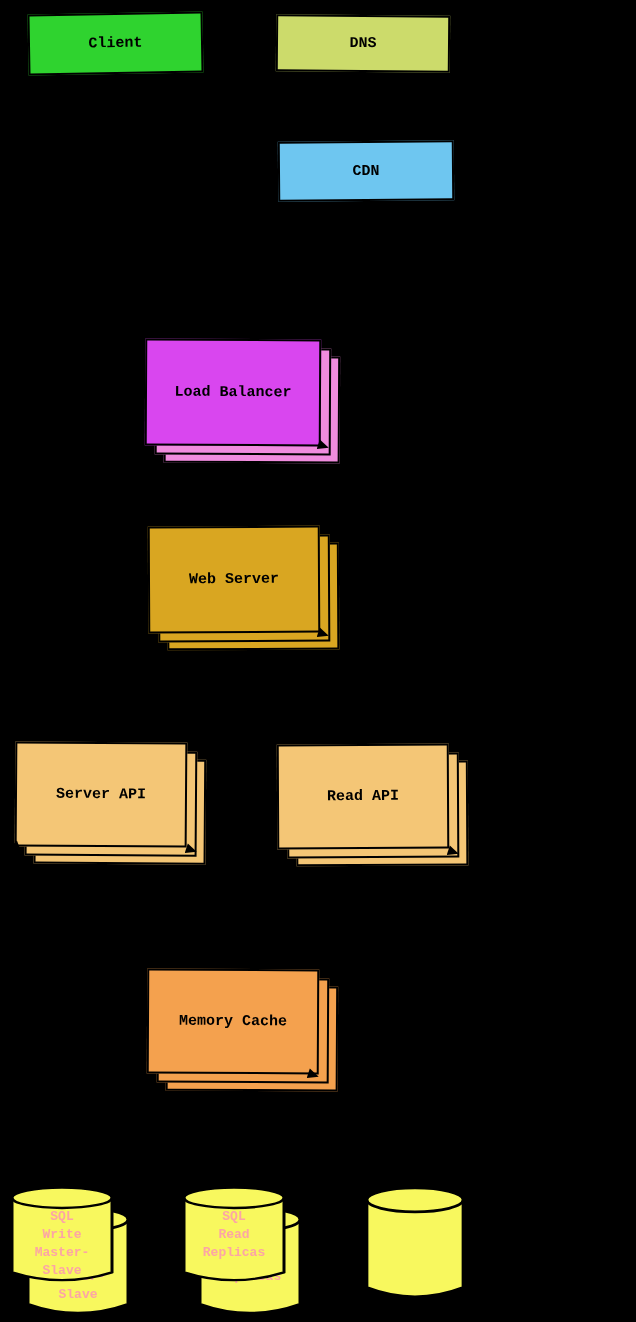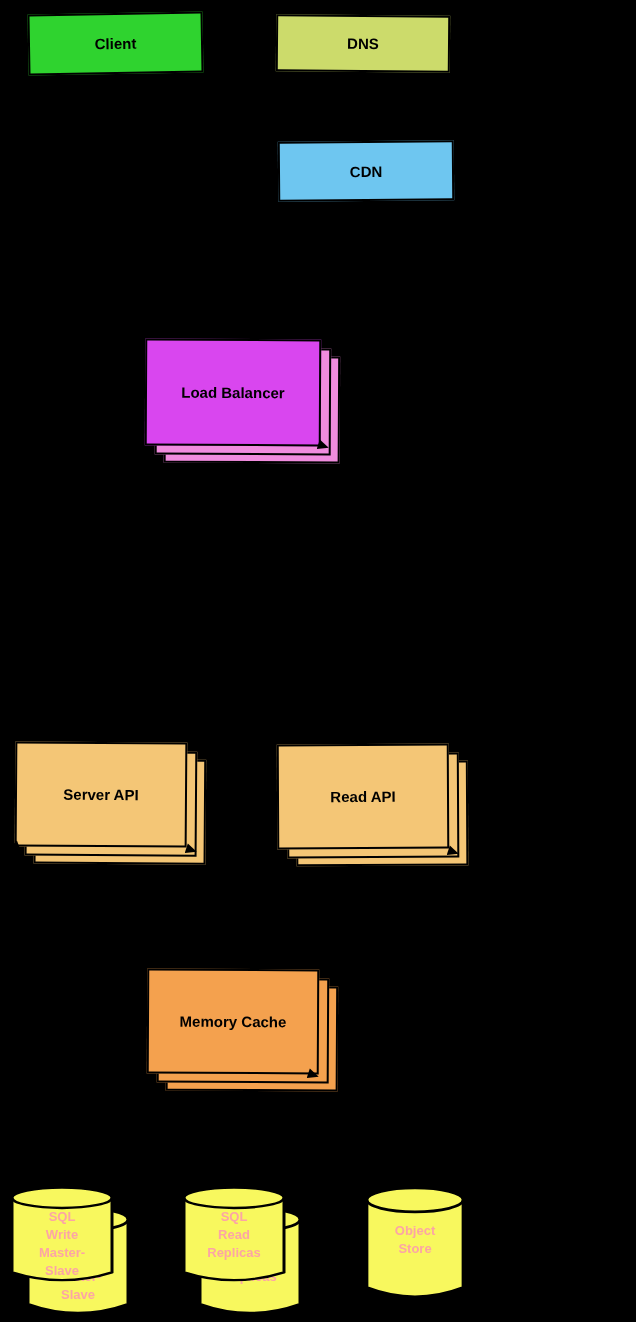--- a/index.html
+++ b/index.html
@@ -1,18 +1,18 @@
 <!DOCTYPE html>
 <html><head>
 <meta charset="utf-8">
 <style>
   html,body{margin:0;padding:0;background:#000;}
   #canvas{
     position:relative;width:636px;height:1322px;background:#000;overflow:hidden;
-    font-family:Liberation Sans, sans-serif;
+    font-family:Liberation Mono, monospace;
     border-radius:21px;
   }
   .node{position:absolute;}
   .layer,.face{
     position:absolute;width:100%;height:100%;
     border:2.5px solid #000;box-sizing:border-box;
   }
   .layer.l1{left:10px;top:9px;}
   .layer.l2{left:19px;top:17px;}
   .face{left:0;top:0;display:flex;align-items:center;justify-content:center;}
@@ -53,20 +53,27 @@
   </div>
 
   <div class="node" style="left:145px;top:339px;width:176px;height:107px;transform:rotate(0.3deg);">
     <div class="layer l2" style="background: rgb(240, 140, 222);"></div>
     <div class="layer l1" style="background: rgb(240, 140, 222);"></div>
     <div class="face" style="background: #d946ef;">
       <span>Load Balancer</span>
     </div>
   </div>
 
+  <div class="node" style="left:148px;top:526px;width:172px;height:107px;transform:rotate(-0.3deg);">
+    <div class="layer l2" style="background: rgb(217, 166, 33);"></div>
+    <div class="layer l1" style="background: rgb(217, 166, 33);"></div>
+    <div class="face" style="background: rgb(217, 166, 33);">
+      <span>Web Server</span>
+    </div>
+  </div>
 
   <div class="node" style="left:15px;top:742px;width:172px;height:105px;transform:rotate(0.4deg);">
     <div class="layer l2" style="background: rgb(244, 198, 118);"></div>
     <div class="layer l1" style="background: rgb(244, 198, 118);"></div>
     <div class="face" style="background: rgb(244, 198, 118);">
       <span>Server API</span>
     </div>
   </div>
 
   <div class="node" style="left:147px;top:969px;width:172px;height:105px;transform:rotate(0.3deg);">
@@ -125,22 +132,20 @@
     <div class="cyl-label">SQL
 Read
 Replicas</div>
   </div>
 
   <div class="cyl-node" style="left:365px;top:1186px;width:100px;height:120px;">
     <svg viewBox="0 0 104 130" preserveAspectRatio="none">
       <path d="M2,16 L2,110 Q52,130 102,110 L102,16" stroke="#000" stroke-width="3" fill="#f8f85e"></path>
       <ellipse cx="52" cy="15" rx="50" ry="13" stroke="#000" stroke-width="3" fill="#f8f85e"></ellipse>
     </svg>
-    <div class="cyl-label" style="padding-top:36px;">Object
-Store</div>
   </div>
 
   <div class="arrow" style="left:318px;top:441px;transform:rotate(18deg);"></div>
   <div class="arrow" style="left:318px;top:629px;transform:rotate(18deg);"></div>
   <div class="arrow" style="left:186px;top:845px;transform:rotate(18deg);"></div>
   <div class="arrow" style="left:8px;top:842px;transform:rotate(160deg);"></div>
   <div class="arrow" style="left:448px;top:847px;transform:rotate(18deg);"></div>
   <div class="arrow" style="left:308px;top:1070px;transform:rotate(18deg);"></div>
 
 </div>

